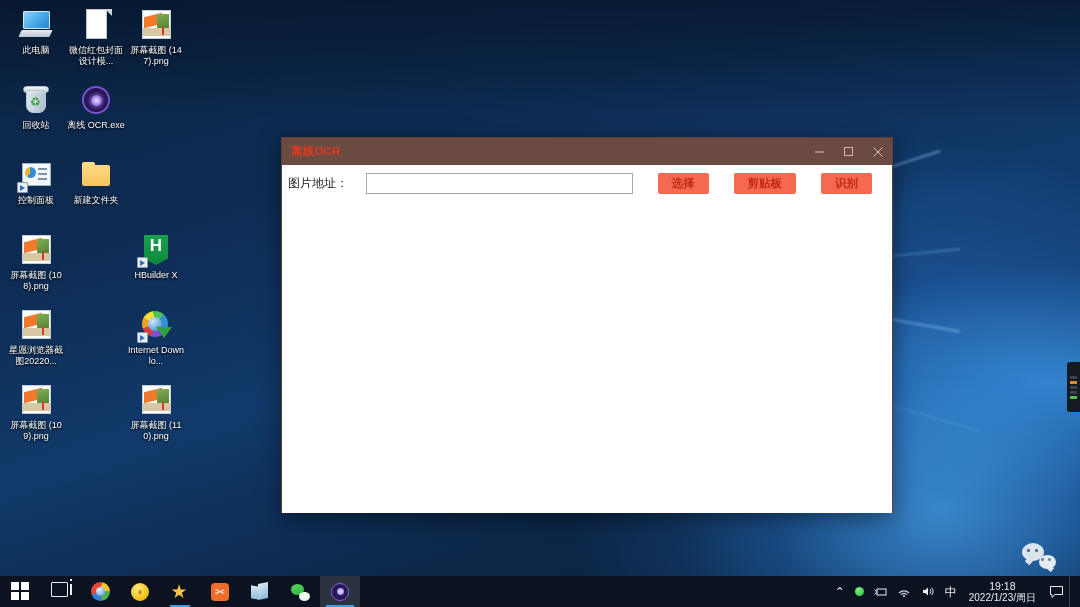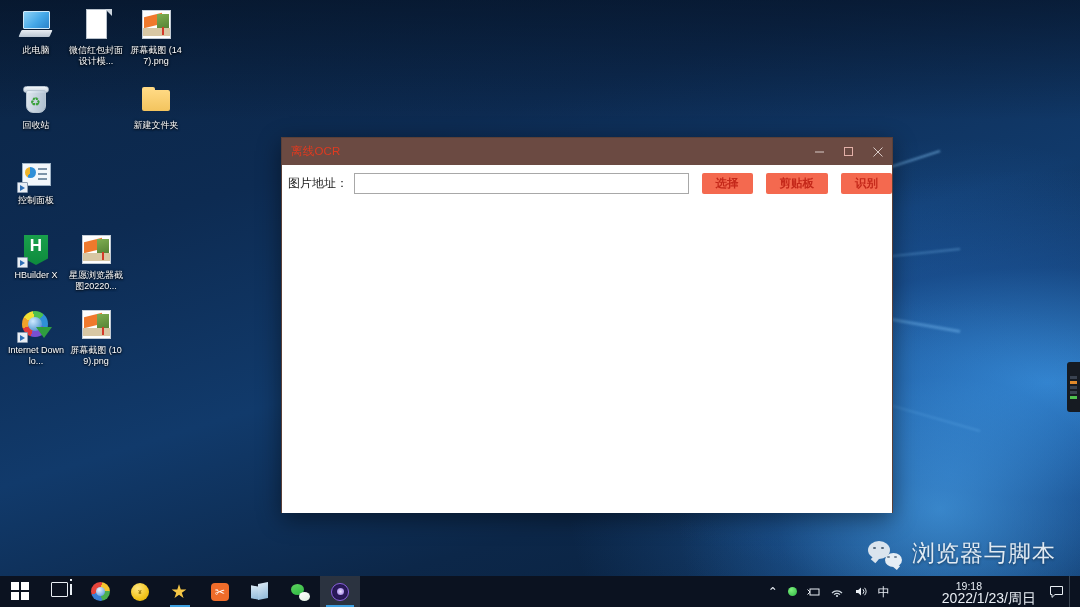--- a/index.html
+++ b/index.html
@@ -150,33 +150,33 @@
     background: #f0f0f0;
     border: 1px solid #5a4038;
     box-shadow: 0 6px 22px rgba(0,0,0,0.45);
   }
   #title-bar {
     height: 27px; background: #6b4a42;
     display: flex; align-items: center; justify-content: space-between;
     padding-left: 9px;
     user-select: none;
   }
-  #win-title { font-size: 11.5px; font-weight: normal; color: #e03a20; letter-spacing: .2px; }
+  #win-title { font-size: 11.5px; font-weight: bold; color: #e03a20; letter-spacing: .2px; }
   .winbtns { display: flex; height: 27px; }
   .winbtn {
     width: 29px; height: 27px; display: flex; align-items: center; justify-content: center;
     color: #d9cac6; font-size: 13px; line-height: 1;
   }
   .winbtn svg { display:block; }
 
   #client { background: #ffffff; height: 348px; padding: 0; position: relative; }
 
   #addr-row {
     display: flex; align-items: center;
-    height: 32px; padding: 5px 0 0 6px; gap: 4px;
+    height: 32px; padding: 5px 20px 0 6px; gap: 16px;
   }
   #addr-label { font-size: 12px; color: #1b1b1b; white-space: nowrap; margin-right: 2px; }
   #addr-input {
     flex: 1 1 auto; height: 21px;
     border: 1px solid #a8a8a8; background: #ffffff;
     font-size: 12px; padding: 0 4px; color: #222; outline: none;
     min-width: 0;
   }
   .act-btn {
     height: 21px; margin-left: 9px; padding: 0 14px;
@@ -282,21 +282,21 @@
   #tb-right { display: flex; align-items: center; height: 31px; padding-right: 4px; gap: 0; }
   .tray-ic {
     padding: 0 5px; height: 31px; display: flex; align-items: center; justify-content: center;
     color: #e9eef4; font-size: 12px; line-height: 1;
   }
   #tray-clock {
     display: flex; flex-direction: column; align-items: center; justify-content: center;
     color: #e9eef4; font-size: 10px; line-height: 12px; padding: 0 7px; height: 31px;
   }
   #tray-clock .t { font-size: 10.5px; }
-  #tray-clock .d { font-size: 14px; margin-left: 40px; }
+  #tray-clock .d { font-size: 10px; }
   #tray-action { width: 26px; height: 31px; display: flex; align-items: center; justify-content: center; }
   #tray-show { width: 7px; height: 31px; border-left: 1px solid #3a4450; }
   .green-dot { width:9px;height:9px;border-radius:50%;
     background: radial-gradient(circle at 35% 30%, #7ef07e, #2cb742); display:inline-block;}
 </style>
 </head>
 <body>
 
 <div id="desktop">
 
@@ -340,97 +340,127 @@
 
     <div class="dicon">
       <div class="glyph ic-bin">
           <div class="lid"></div>
           <div class="body"></div>
           <div class="rec">♻</div>
         </div>
       <div class="lbl">回收站</div>
     </div>
 
+    <div class="dicon">
+      <div class="glyph">
+          <div class="ic-ocr"></div>
+        </div>
+      <div class="lbl">离线 OCR.exe</div>
+    </div>
 
     <div class="dicon"></div>
-
-    <div class="dicon">
-      <div class="glyph ic-folder">
-          <div class="tab"></div>
-          <div class="back"></div>
-        </div>
-      <div class="lbl">新建文件夹</div>
-    </div>
 
     <div class="dicon">
       <div class="glyph ic-cp">
         <div class="box"></div>
           <div class="pie"></div>
         <div class="bar" style="top:10px"></div>
           <div class="bar" style="top:15px"></div>
           <div class="bar" style="top:20px"></div>
         <div class="shortcut-arrow"></div>
       </div>
       <div class="lbl">控制面板</div>
     </div>
 
+    <div class="dicon">
+      <div class="glyph ic-folder">
+          <div class="tab"></div>
+          <div class="back"></div>
+        </div>
+      <div class="lbl">新建文件夹</div>
+    </div>
+
     <div class="dicon"></div>
 
-
-
-    <div class="dicon"></div>
-
-    <div class="dicon">
-      <div class="glyph">
-        <div class="ic-hb">H</div>
-        <div class="shortcut-arrow"></div>
-      </div>
-      <div class="lbl">HBuilder X</div>
-    </div>
 
     <div class="dicon">
       <div class="glyph">
           <div class="ic-png">
             <div class="sky"></div>
             <div class="orange"></div>
             <div class="green"></div>
             <div class="sand"></div>
             <div class="red"></div>
           </div>
         </div>
-      <div class="lbl">星愿浏览器截图20220...</div>
+      <div class="lbl">屏幕截图 (108).png</div>
     </div>
 
     <div class="dicon"></div>
 
     <div class="dicon">
-      <div class="glyph ic-idm">
-        <div class="globe"></div>
-          <div class="arr"></div>
+      <div class="glyph">
+        <div class="ic-hb">H</div>
         <div class="shortcut-arrow"></div>
       </div>
-      <div class="lbl">Internet Downlo...</div>
+      <div class="lbl">HBuilder X</div>
     </div>
 
     <div class="dicon">
       <div class="glyph">
           <div class="ic-png">
             <div class="sky"></div>
             <div class="orange"></div>
             <div class="green"></div>
             <div class="sand"></div>
             <div class="red"></div>
           </div>
         </div>
+      <div class="lbl">星愿浏览器截图20220...</div>
+    </div>
+
+    <div class="dicon"></div>
+
+    <div class="dicon">
+      <div class="glyph ic-idm">
+        <div class="globe"></div>
+          <div class="arr"></div>
+        <div class="shortcut-arrow"></div>
+      </div>
+      <div class="lbl">Internet Downlo...</div>
+    </div>
+
+    <div class="dicon">
+      <div class="glyph">
+          <div class="ic-png">
+            <div class="sky"></div>
+            <div class="orange"></div>
+            <div class="green"></div>
+            <div class="sand"></div>
+            <div class="red"></div>
+          </div>
+        </div>
       <div class="lbl">屏幕截图 (109).png</div>
     </div>
 
     <div class="dicon"></div>
 
 
+    <div class="dicon">
+      <div class="glyph">
+          <div class="ic-png">
+            <div class="sky"></div>
+            <div class="orange"></div>
+            <div class="green"></div>
+            <div class="sand"></div>
+            <div class="red"></div>
+          </div>
+        </div>
+      <div class="lbl">屏幕截图 (110).png</div>
+    </div>
 
     <div class="dicon"></div>
   </div>
 
   <div id="ocr-window">
 
     <div id="title-bar">
       <div id="win-title">离线OCR</div>
       <div class="winbtns">
         <div class="winbtn">
@@ -476,21 +506,20 @@
 
   <div id="watermark">
     <div id="wm-logo">
       <div class="wb1"></div>
       <div class="dt" style="left:5px;top:6px"></div>
       <div class="dt" style="left:13px;top:6px"></div>
       <div class="wb2"></div>
       <div class="dt" style="left:19px;top:15px;background:#7b8a98"></div>
       <div class="dt" style="left:26px;top:15px;background:#7b8a98"></div>
     </div>
-    <div id="wm-text">浏览器与脚本</div>
   </div>
 
   <div id="taskbar">
 
     <div id="tb-left">
 
       <div class="tb-item">
         <div class="tbi tb-start">
           <span></span>
             <span></span>

